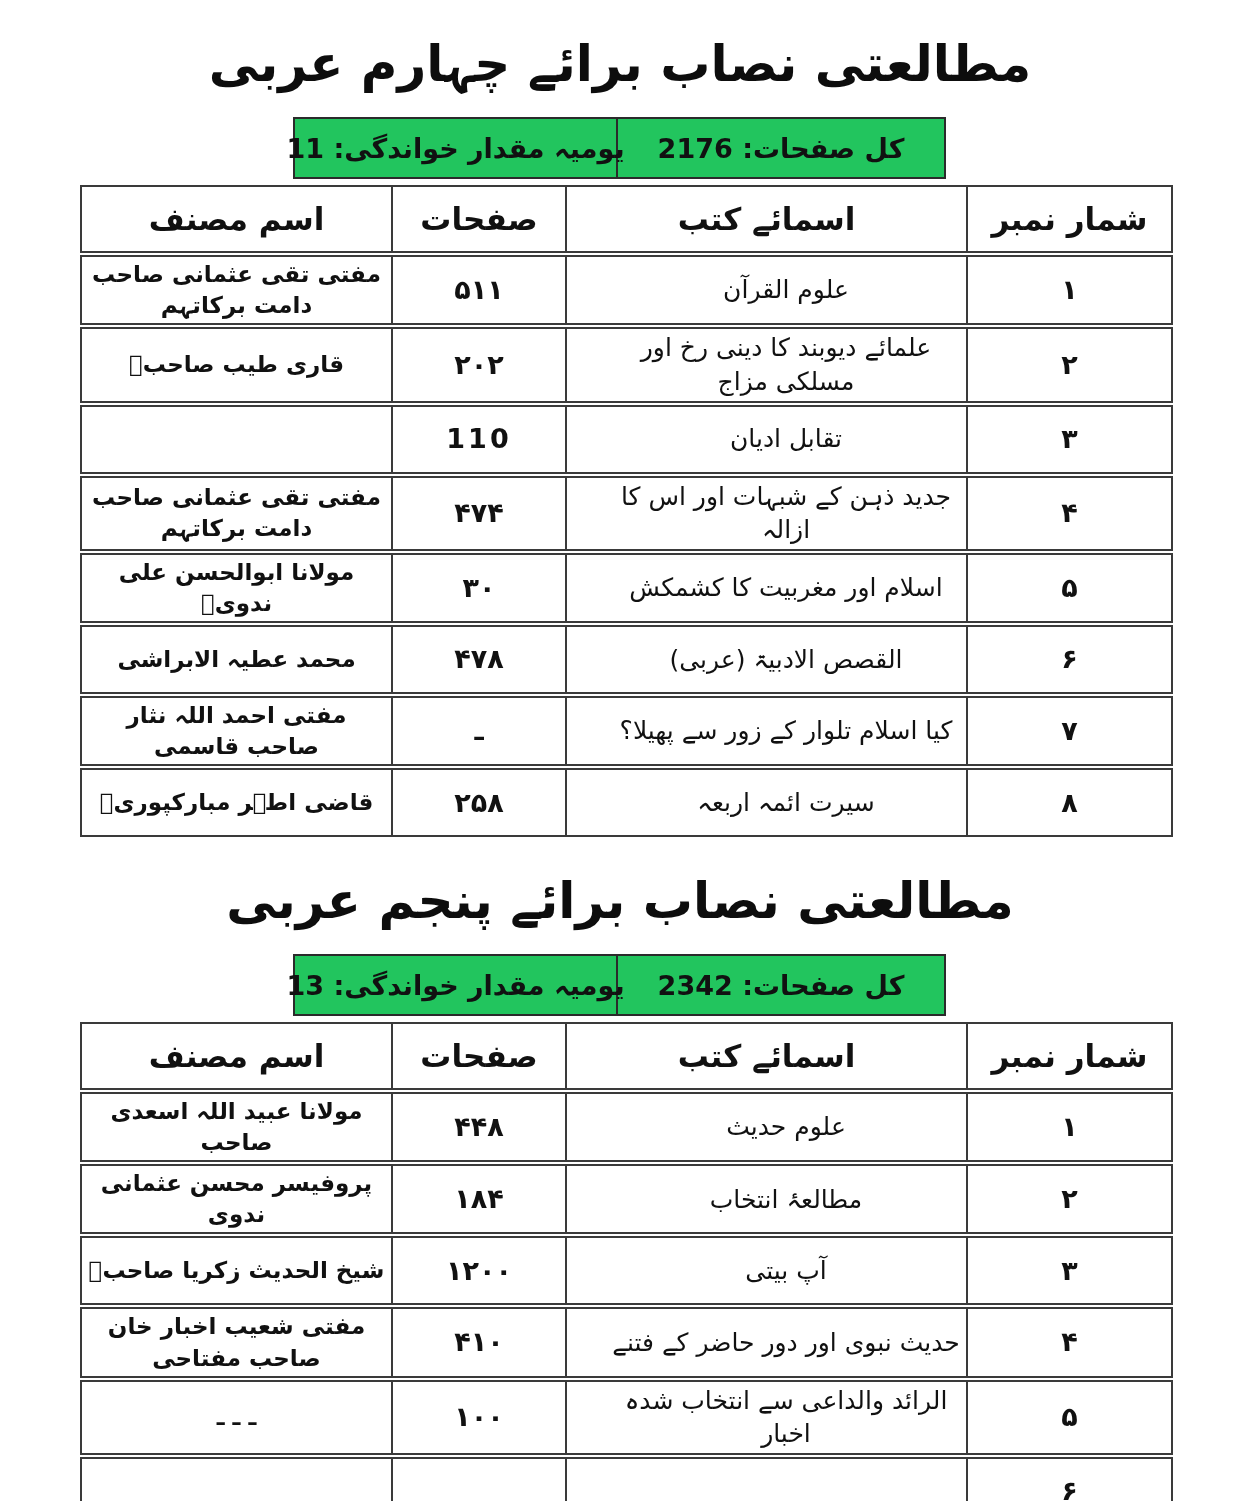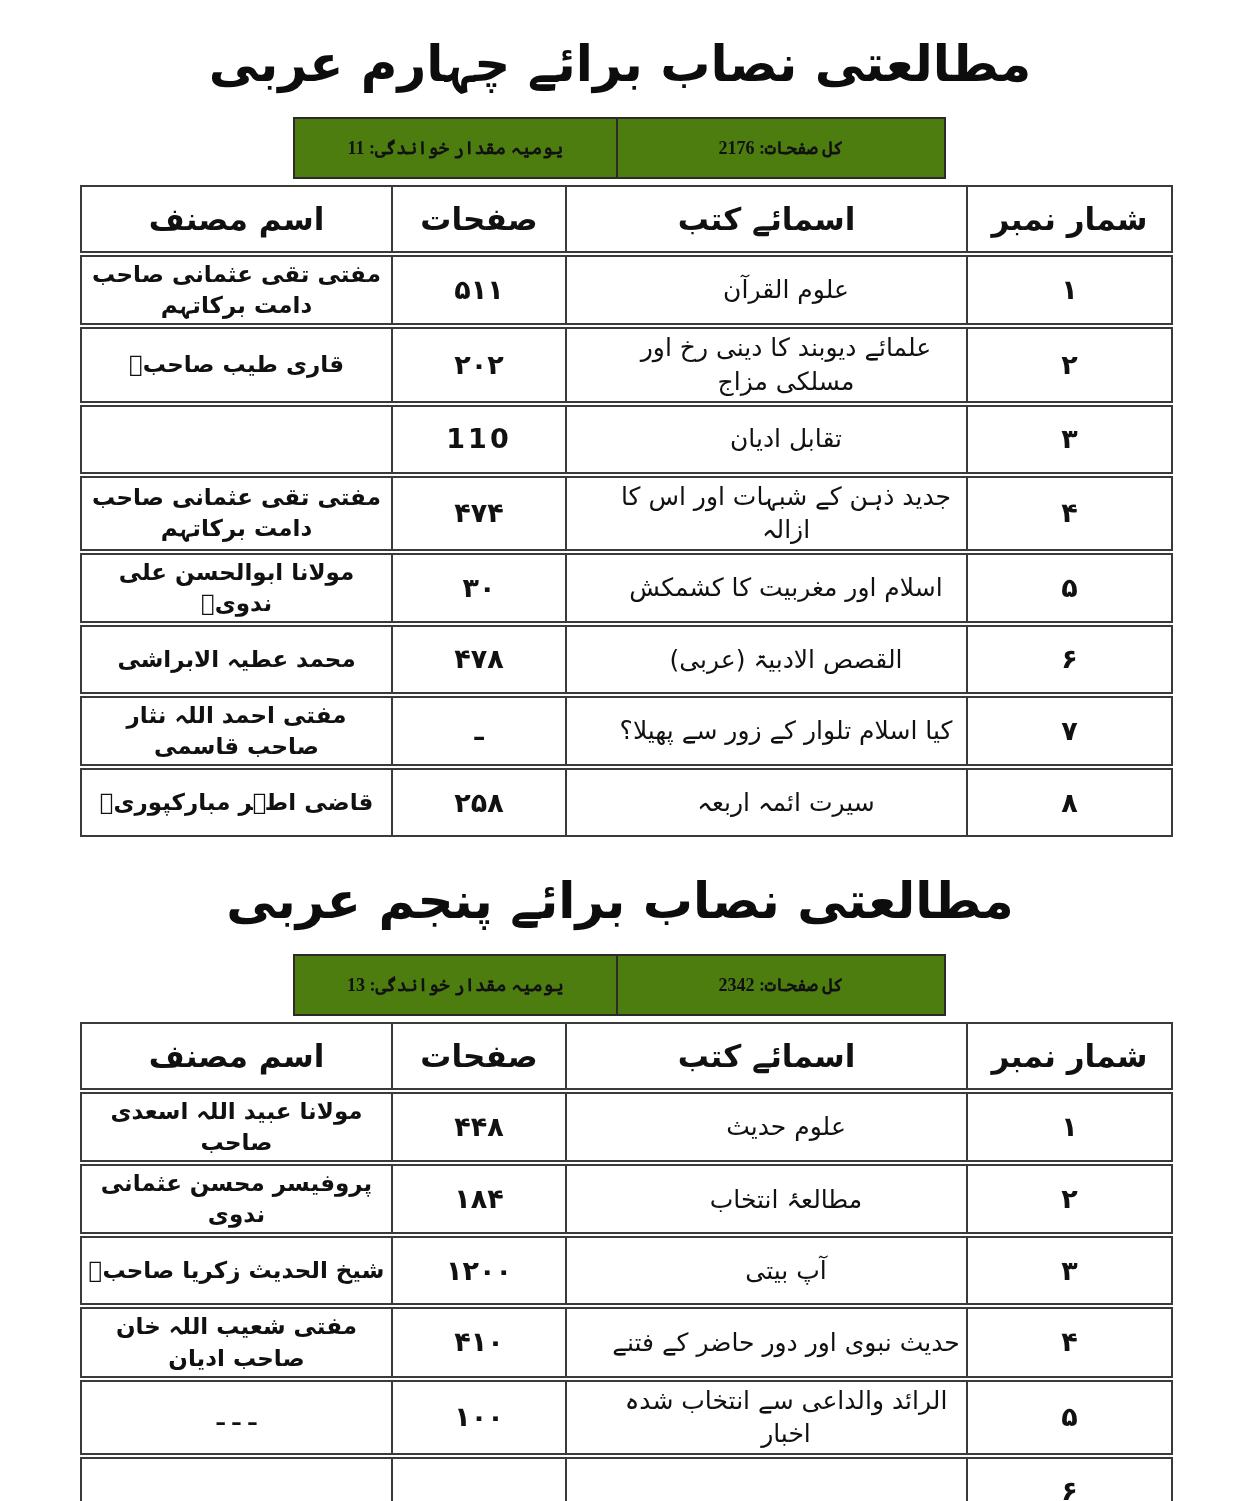--- a/index.html
+++ b/index.html
@@ -41,26 +41,25 @@
     margin: 13px 294px 0 auto;
     height: 62px;
     box-sizing: border-box;
   }
   .info-box {
     border: 2px solid #2b2b2b;
     box-sizing: border-box;
     display: flex;
     align-items: center;
     justify-content: center;
-    font-size: 18px;
+    font-size: 27px;
     font-weight: bold;
     height: 62px;
-    background: #4d7c0f;
+    background: #22c55e;
     white-space: nowrap;
-    font-family: Liberation Serif, serif;
   }
   .info-box.total {
     width: 330px;
   }
   .info-box.daily {
     width: 325px;
     margin-right: -2px; 
   }
   .curriculum-table {
     border-collapse: collapse;
@@ -232,21 +231,21 @@
         <tr>
           <td class="serial-cell">۳</td>
           <td class="book-cell">آپ بیتی</td>
           <td class="pages-cell">۱۲۰۰</td>
           <td class="author-cell">شیخ الحدیث زکریا صاحبؒ</td>
         </tr>
         <tr>
           <td class="serial-cell">۴</td>
           <td class="book-cell">حدیث نبوی اور دور حاضر کے فتنے</td>
           <td class="pages-cell">۴۱۰</td>
-          <td class="author-cell">مفتی شعیب اللہ خان صاحب ادیان</td>
+          <td class="author-cell">مفتی شعیب اخبار خان صاحب مفتاحی</td>
         </tr>
         <tr>
           <td class="serial-cell">۵</td>
           <td class="book-cell">الرائد والداعی سے انتخاب شدہ اخبار</td>
           <td class="pages-cell">۱۰۰</td>
           <td class="author-cell">ـ ـ ـ</td>
         </tr>
         <tr>
           <td class="serial-cell">۶</td>
           <td class="book-cell"></td>

